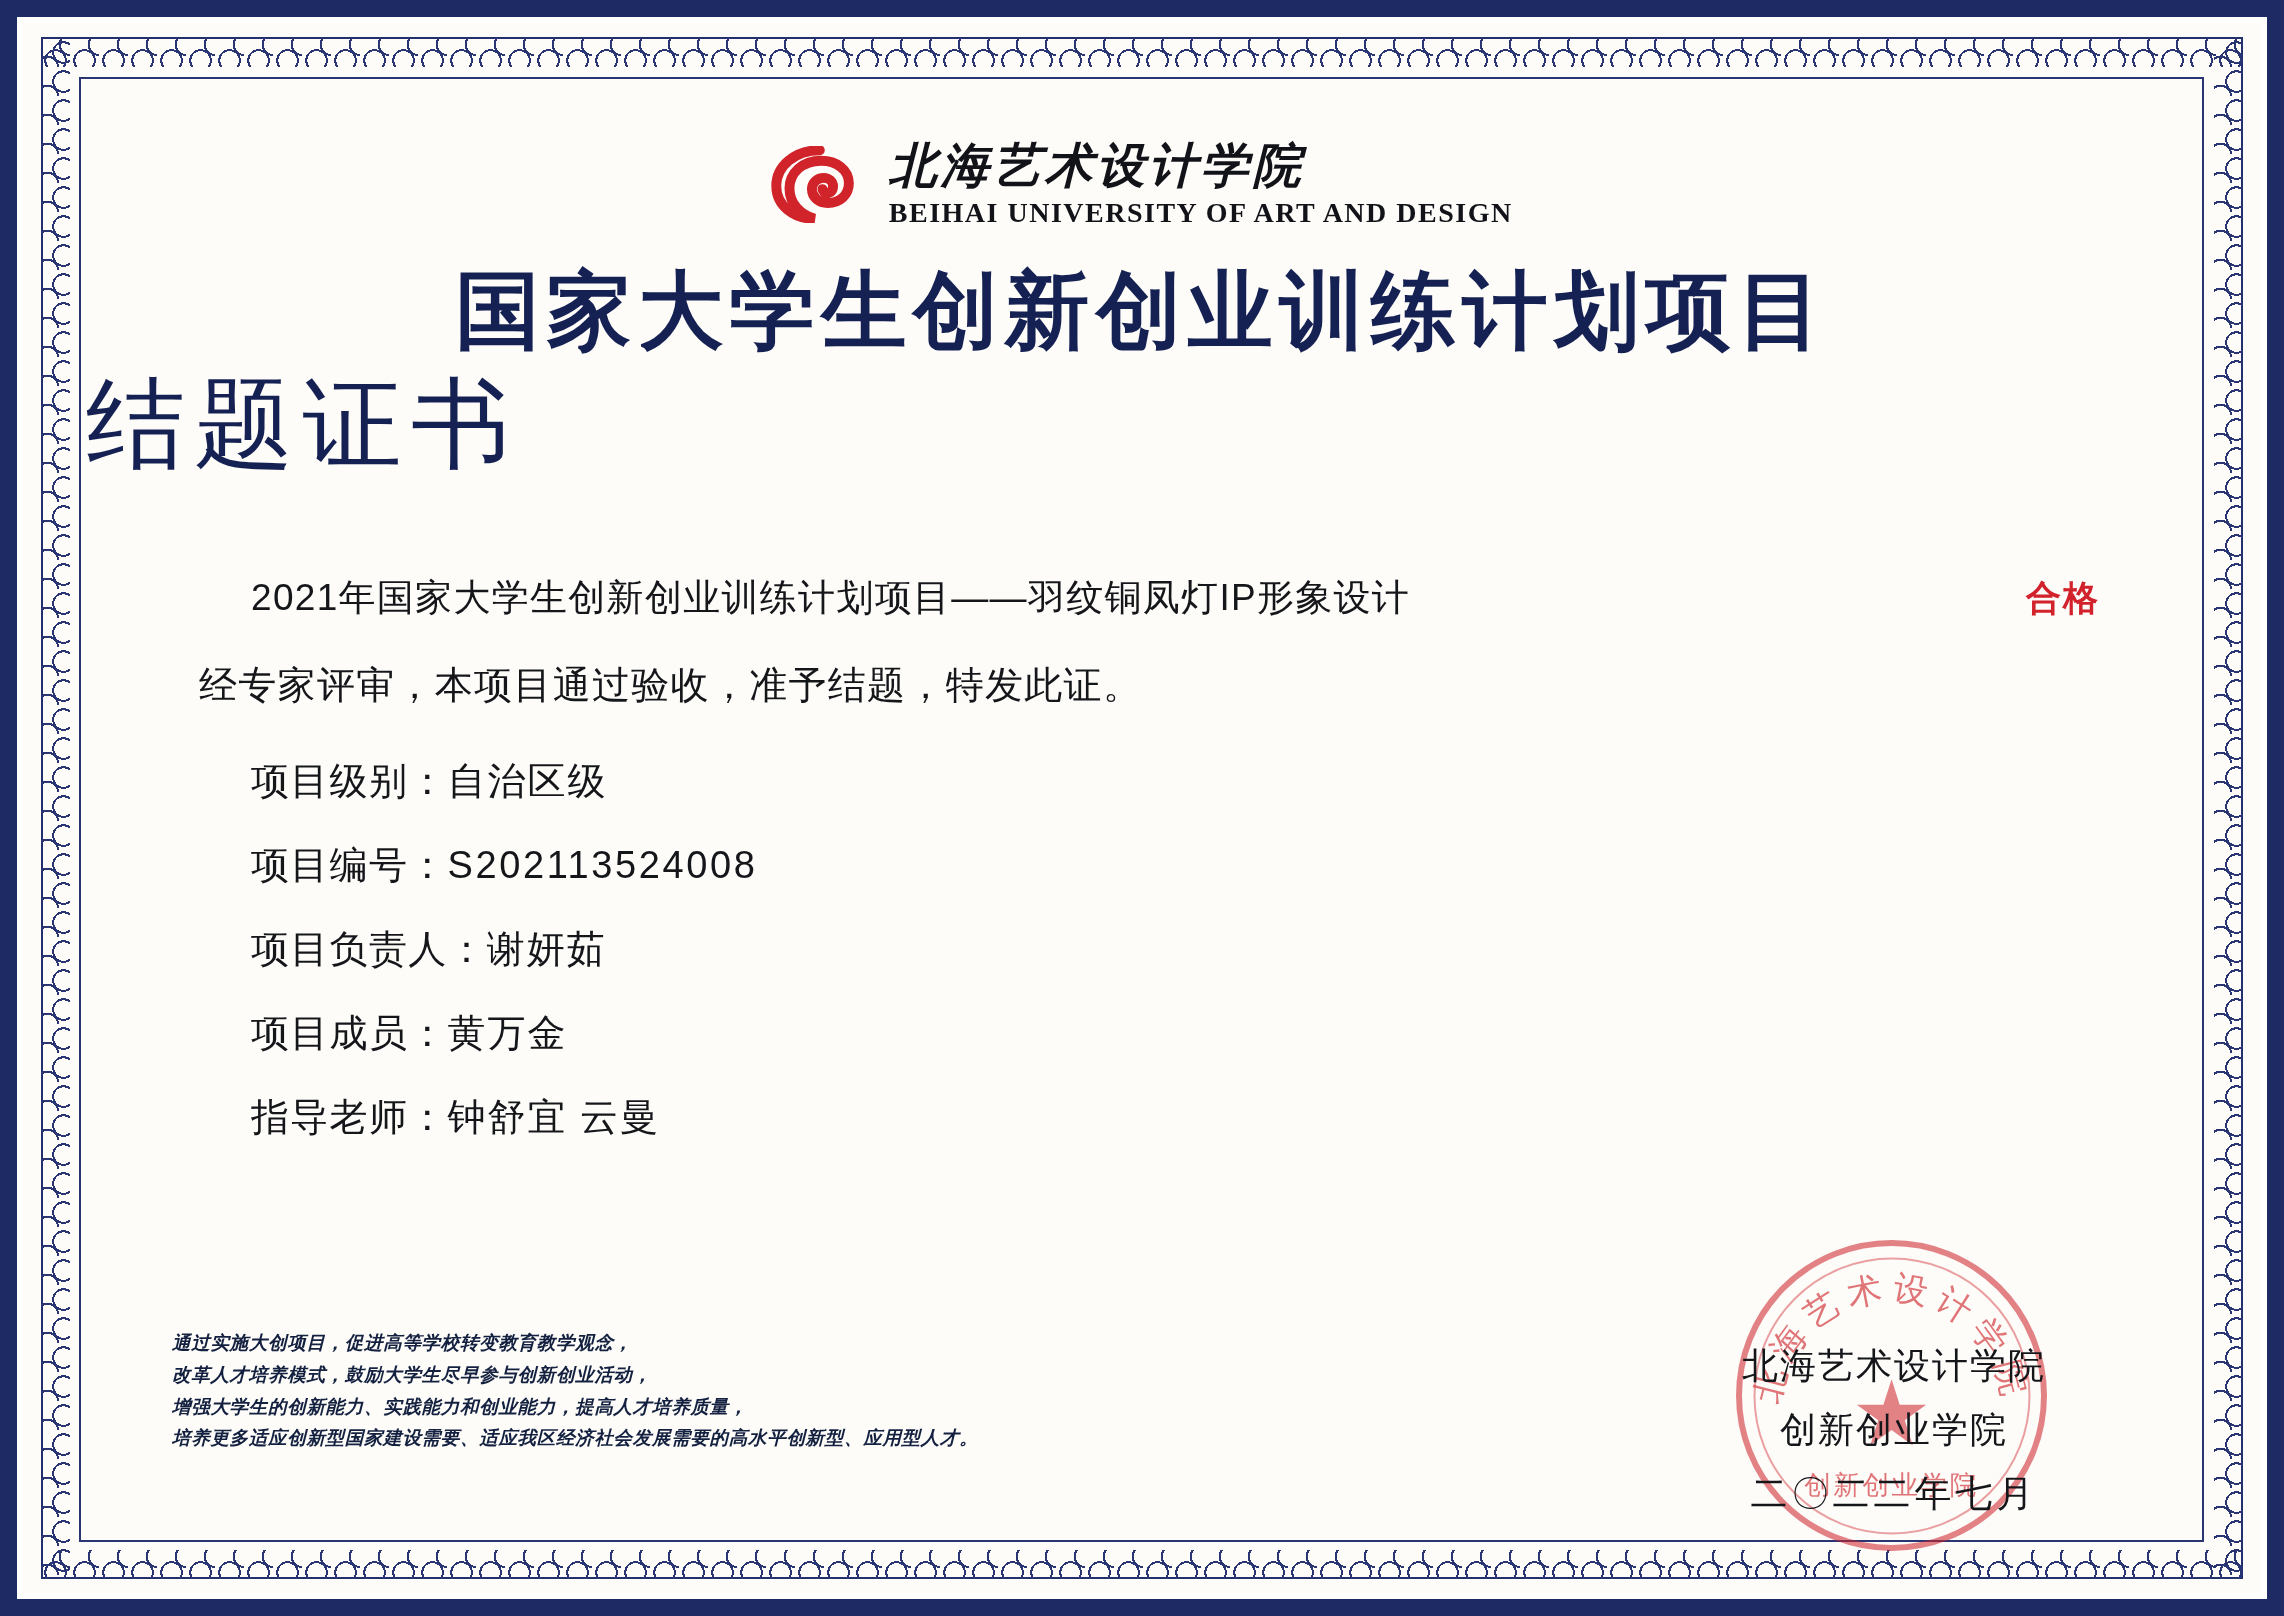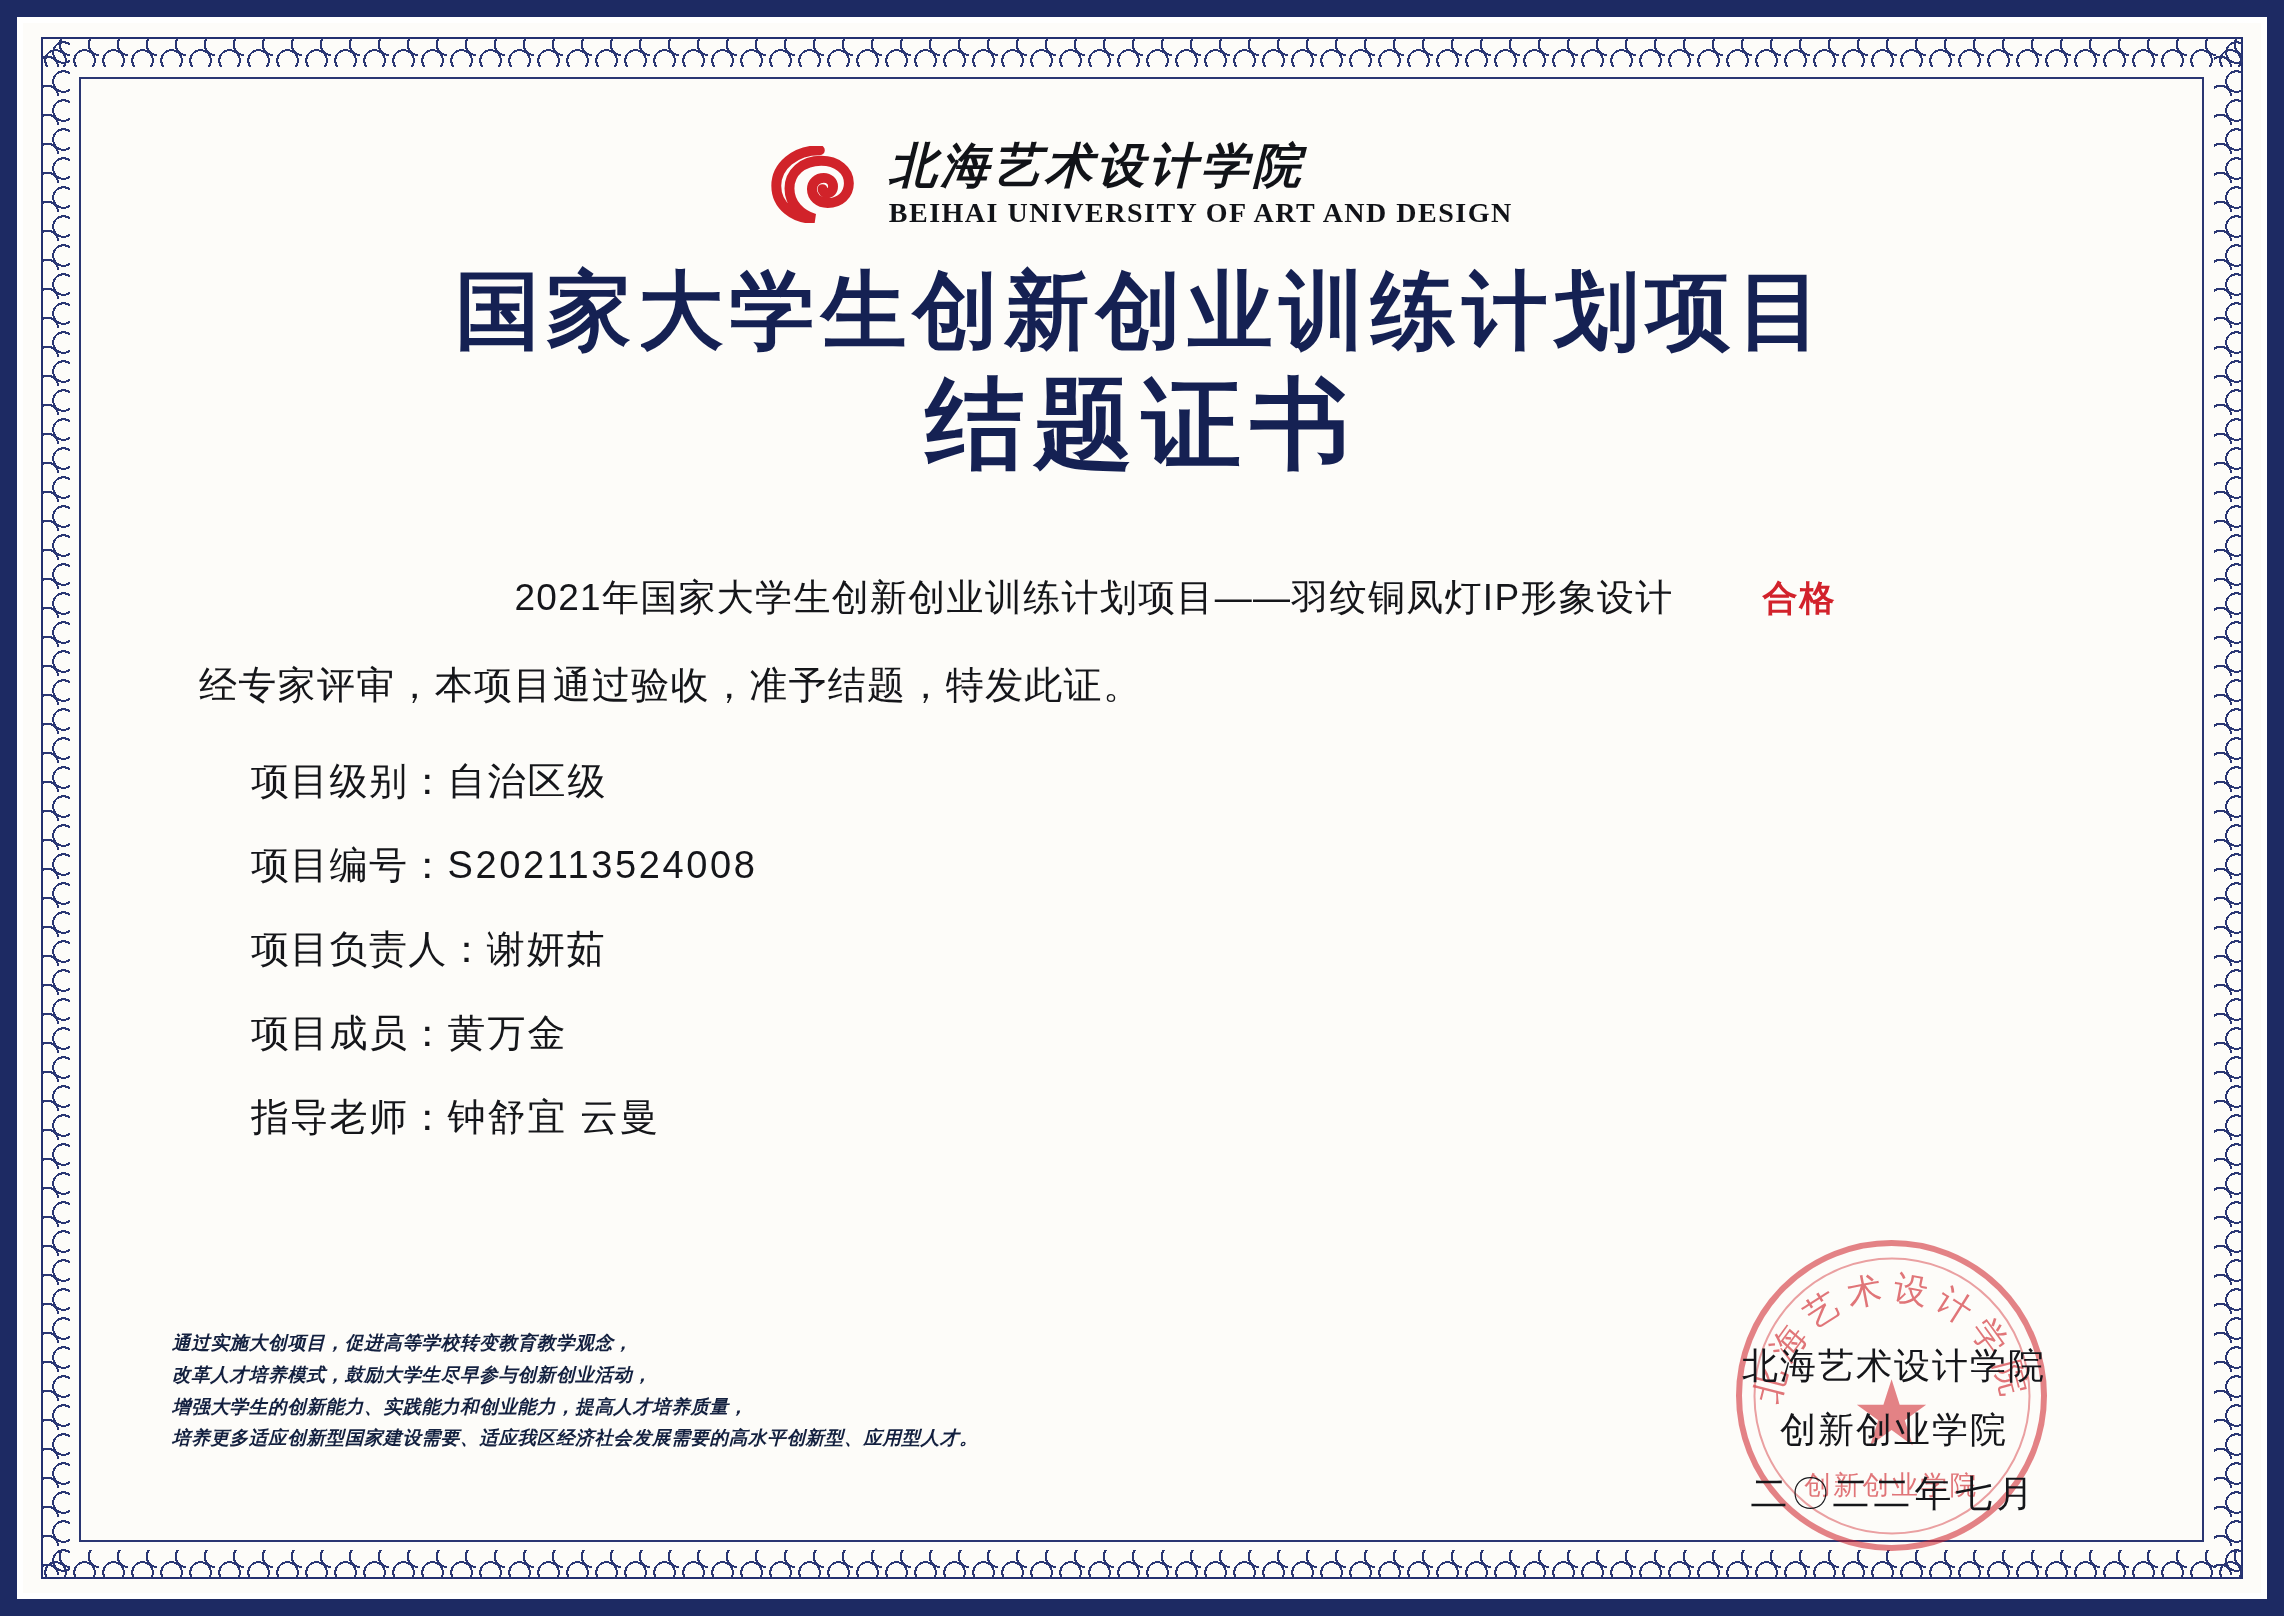--- a/index.html
+++ b/index.html
@@ -147,42 +147,42 @@
     font-weight: bold;
     font-size: 85px;
     letter-spacing: 6.6px;
     color: #152153;
     white-space: nowrap;
   }
   .title-sub {
     position: absolute;
     left: 0; right: 0;
     top: 276px;
-    text-align: center;
-    font-family: "Liberation Serif", serif;
-    font-weight: bold;
+    text-align: left;
+    font-family: "Liberation Serif", serif;
+    font-weight: normal;
     font-size: 99px;
     letter-spacing: 9.3px;
     color: #152153;
     white-space: nowrap;
   }
 
   
   .body-block {
     position: absolute;
     left: 113px;
     top: 490px;
     width: 1901px;
     color: #15161a;
     font-family: "Liberation Sans", sans-serif;
   }
   .line-project {
     display: flex;
     align-items: baseline;
-    justify-content: center;
+    justify-content: space-between;
     font-size: 37px;
     letter-spacing: 1.3px;
     white-space: nowrap;
     padding-left: 52px;
     gap: 48px;
   }
   .line-project .grade {
     color: #d2222b;
     font-weight: bold;
     font-size: 35px;

